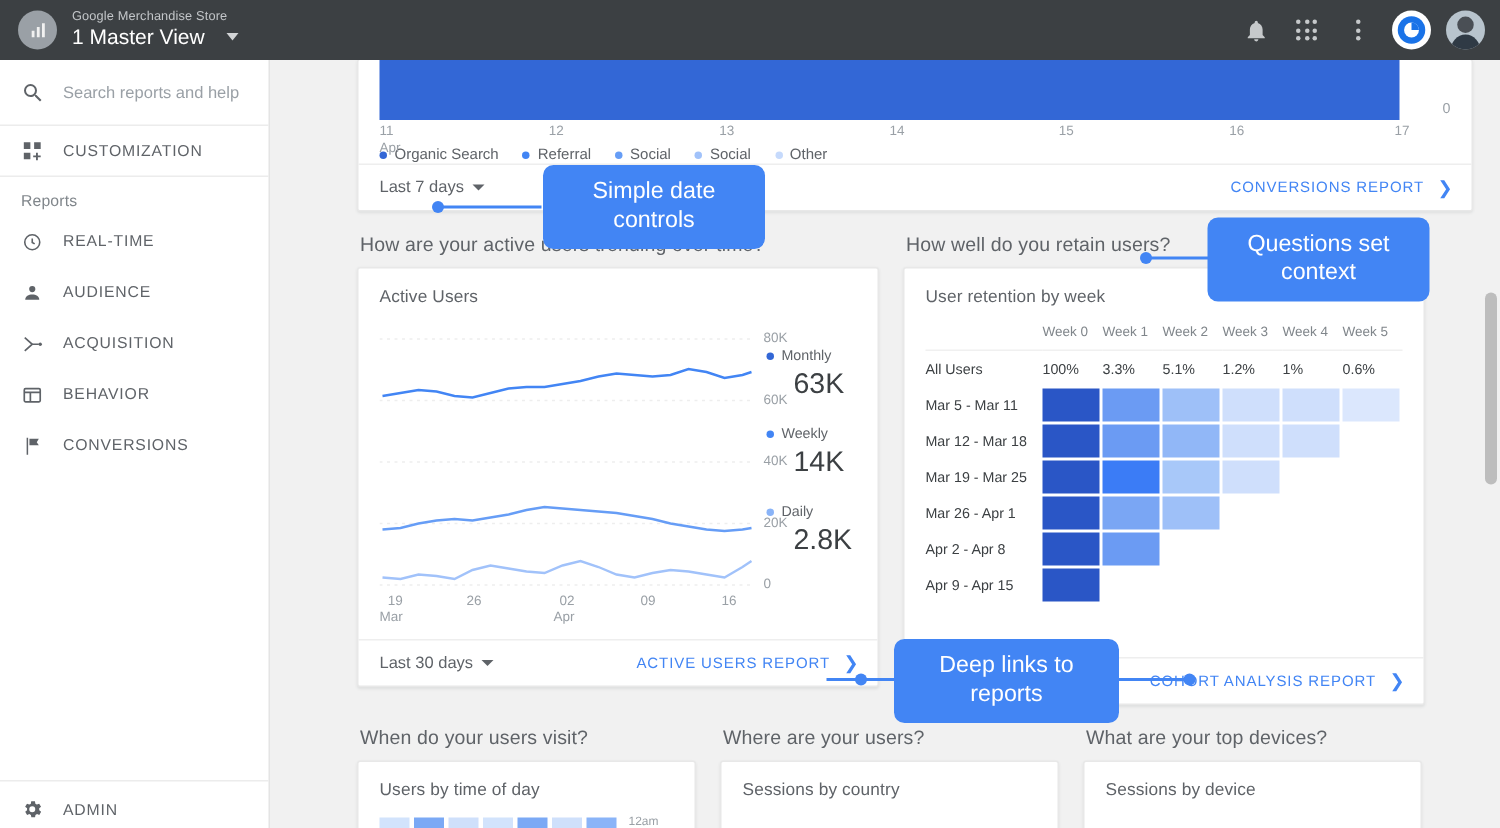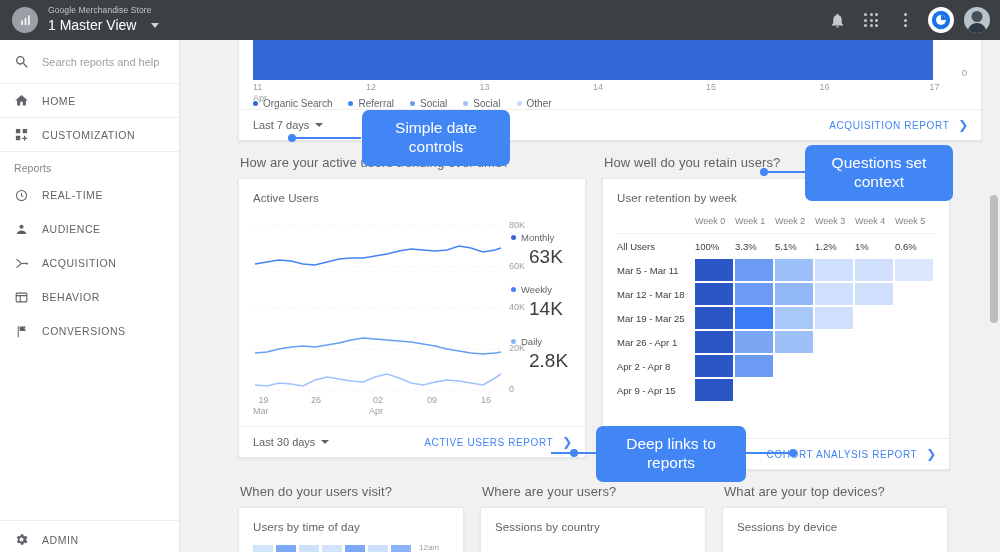--- a/index.html
+++ b/index.html
@@ -252,28 +252,20 @@
   <div class="sidebar">
     <div class="search-row">
       <span class="search-ico">
         <svg width="16" height="16" viewBox="0 0 24 24">
             <path fill="currentColor" d="M15.5 14h-.79l-.28-.27A6.47 6.47 0 0016 9.5 6.5 6.5 0 109.5 16c1.61 0 3.09-.59 4.23-1.57l.27.28v.79l5 4.99L20.49 19l-4.99-5zm-6 0A4.5 4.5 0 1114 9.5 4.49 4.49 0 019.5 14z"></path>
           </svg>
       </span>
       <input class="search-input" value="" placeholder="Search reports and help" style="">
     </div>
 
-    <div class="nav-item nav-sep">
-      <span class="ni-ico">
-        <svg width="15" height="15" viewBox="0 0 24 24">
-            <path fill="currentColor" d="M10 20v-6h4v6h5v-8h3L12 3 2 12h3v8z"></path>
-          </svg>
-      </span>
-      <span>HOME</span>
-    </div>
 
     <div class="nav-item nav-sep">
       <span class="ni-ico">
         <svg width="15" height="15" viewBox="0 0 24 24">
             <path fill="currentColor" d="M3 3h7v7H3V3zm11 0h7v7h-7V3zM3 14h7v7H3v-7zm13 0h2v3h3v2h-3v3h-2v-3h-3v-2h3v-3z"></path>
           </svg>
       </span>
       <span>CUSTOMIZATION</span>
     </div>
 
@@ -393,21 +385,21 @@
             <span>Other</span>
           </span>
         </div>
         <div class="card-foot">
           <span class="date-ctl">
             <span>Last 7 days</span>
             <i class="date-caret"></i>
           </span>
           <span class="foot-spacer"></span>
           <span class="report-link">
-            <span>ACQUISITION REPORT</span>
+            <span>CONVERSIONS REPORT</span>
             <span class="chev">❯</span>
           </span>
         </div>
       </div>
 
       <div class="row-mid">
 
         <div class="col-left">
           <div class="section-q">How are your active users trending over time?</div>
           <div class="card">

